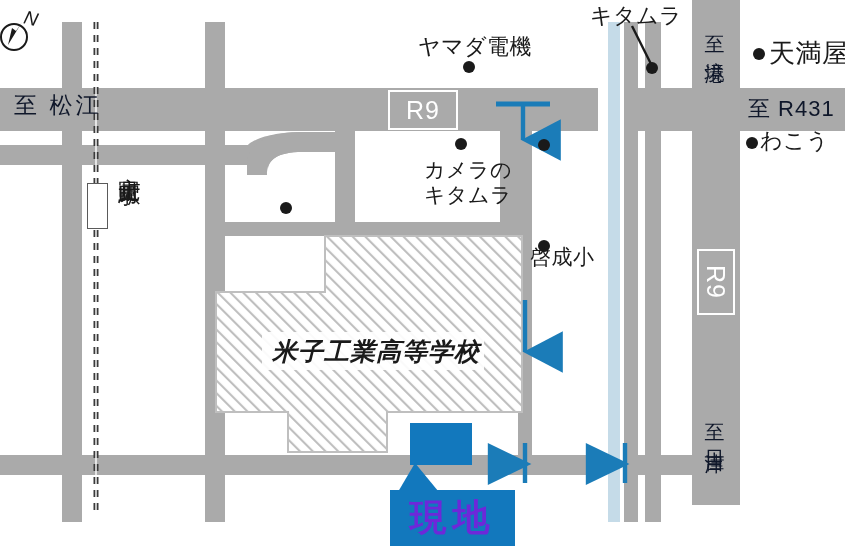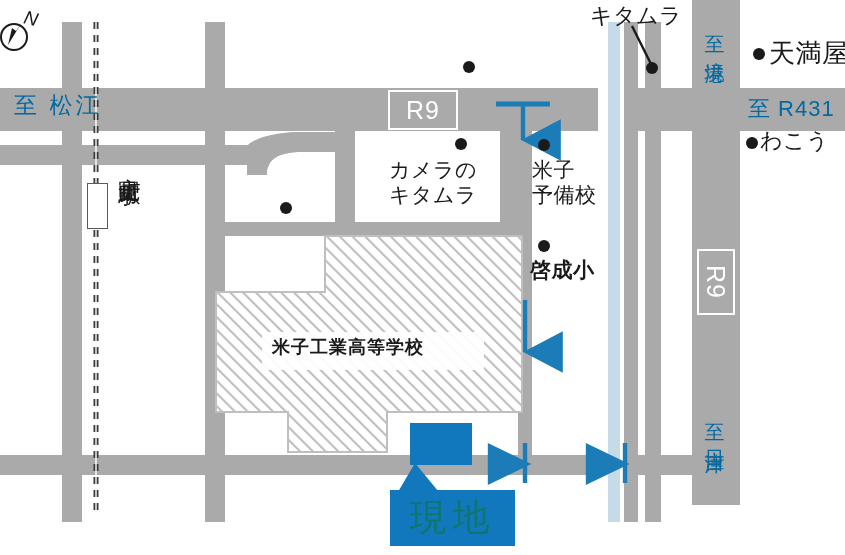--- a/index.html
+++ b/index.html
@@ -26,21 +26,21 @@
   }
   .lbl {
     position: absolute;
     color: #1a1a1a;
     font-family: "Liberation Sans", "DejaVu Sans", sans-serif;
     line-height: 1.18;
     white-space: pre;
     letter-spacing: 0.5px;
   }
   .lbl-white {
-    color: #0369a1;
+    color: #0f172a;
   }
   .vert {
     writing-mode: vertical-rl;
     text-orientation: upright;
     line-height: 1.25;
     letter-spacing: 2px;
   }
   .dot {
     position: absolute;
     width: 12px;
@@ -60,23 +60,24 @@
     font-family: "Liberation Sans", "DejaVu Sans", sans-serif;
   }
   .r9-rot {
     transform: rotate(90deg);
   }
   #genchi-box {
     position: absolute;
     display: flex;
     align-items: center;
     justify-content: center;
-    color: #0f766e;
+    color: #6d28d9;
     font-size: 37px;
     letter-spacing: 6px;
+    font-weight: bold;
   }
   .station-box {
     position: absolute;
     background: #ffffff;
     border: 1.6px solid #5a5a5a;
   }
 </style>
 </head>
 <body>
 
@@ -190,44 +191,43 @@
   <div class="r9-badge r9-rot" style="left:683px; top:263px; width:62px; height:34px;">R9</div>
 
   <div class="lbl lbl-white" style="left:14px; top:92px; font-size:23px; letter-spacing:3px;">至 松江</div>
 
   <div class="lbl lbl-white" style="left:748px; top:96px; font-size:22px; letter-spacing:1px;text-align:center;">至 R431</div>
 
   <div class="lbl lbl-white vert" style="left:702px; top:20px; font-size:20px;">至 境港</div>
 
   <div class="lbl lbl-white vert" style="left:702px; top:408px; font-size:20px;">至 日吉津</div>
 
+  <div class="lbl" style="left:418px; top:34px; font-size:22px;">ヤマダ電機</div>
   <div class="dot" style="left:463px; top:61px;"></div>
 
   <div class="lbl" style="left:590px; top:3px; font-size:22px;">キタムラ</div>
   <div class="dot" style="left:646px; top:62px;"></div>
 
   <div class="dot" style="left:753px; top:48px;"></div>
   <div class="lbl" style="left:769px; top:38px; font-size:26px;">天満屋</div>
 
   <div class="dot" style="left:746px; top:137px;"></div>
   <div class="lbl" style="left:760px; top:128px; font-size:22px;text-align:center;">わこう</div>
 
   <div class="dot" style="left:280px; top:202px;"></div>
 
   <div class="dot" style="left:455px; top:138px;"></div>
-  <div class="lbl" style="left:389px; top:158px; font-size:21px; text-align:center;font-family:Liberation Serif, serif;">カメラの
+  <div class="lbl" style="left:424px; top:158px; font-size:21px; text-align:center;font-family:Liberation Serif, serif;">カメラの
 キタムラ</div>
 
   <div class="dot" style="left:538px; top:139px;"></div>
-  <div class="lbl" style="left:532px; top:158px; font-size:21px;">米子
-予備校</div>
 
   <div class="dot" style="left:538px; top:240px;"></div>
-  <div class="lbl" style="left:530px; top:258px; font-size:21px;font-weight:bold;">啓成小</div>
+  <div class="lbl" style="left:530px; top:245px; font-size:21px;">啓成小</div>
 
   <div class="station-box" style="left:87px; top:183px; width:19px; height:44px;"></div>
   <div class="lbl vert" style="left:116px; top:160px; font-size:22px;">富士見町駅</div>
 
-  <div class="lbl" style="left:272px; top:337px; font-size:18px; letter-spacing:1px; font-weight:600;">米子工業高等学校</div>
+  <div class="lbl" style="left:272px; top:337px; font-size:25px; letter-spacing:1px; font-weight:600;font-style:italic;">米子工業高等学校</div>
 
   <div id="genchi-box" class="lbl-white" style="left:390px; top:490px; width:125px; height:56px;">現地</div>
 
 </div>
 
 </body></html>

